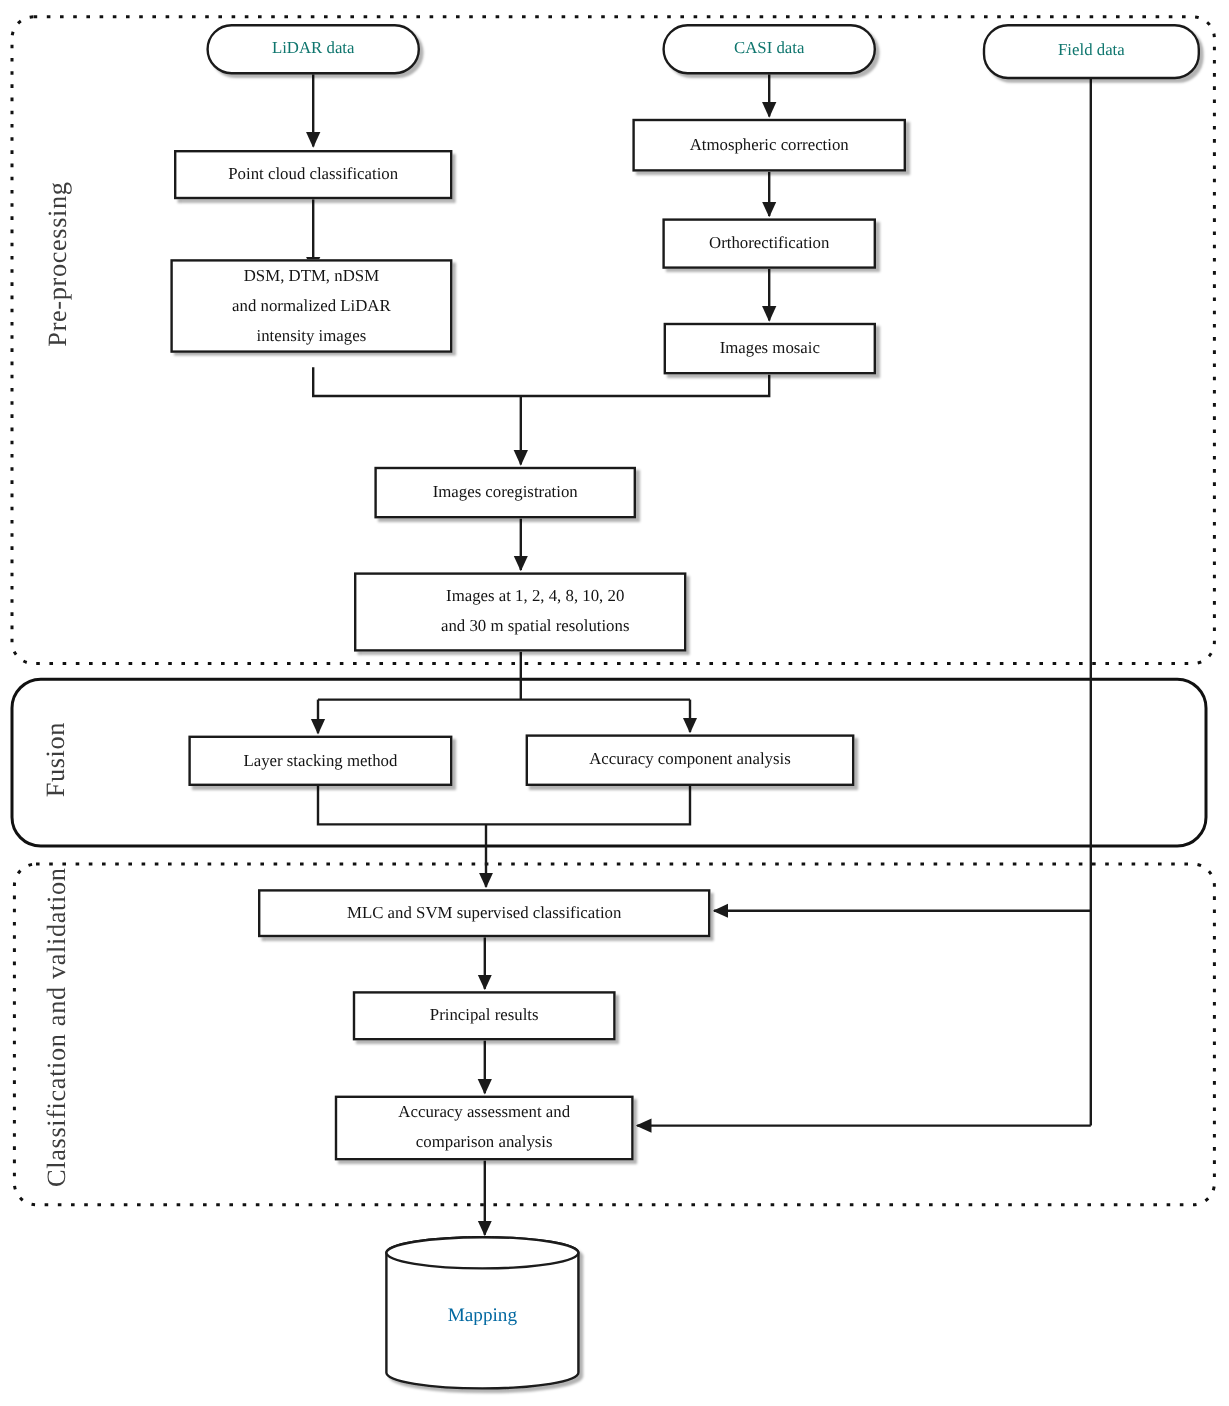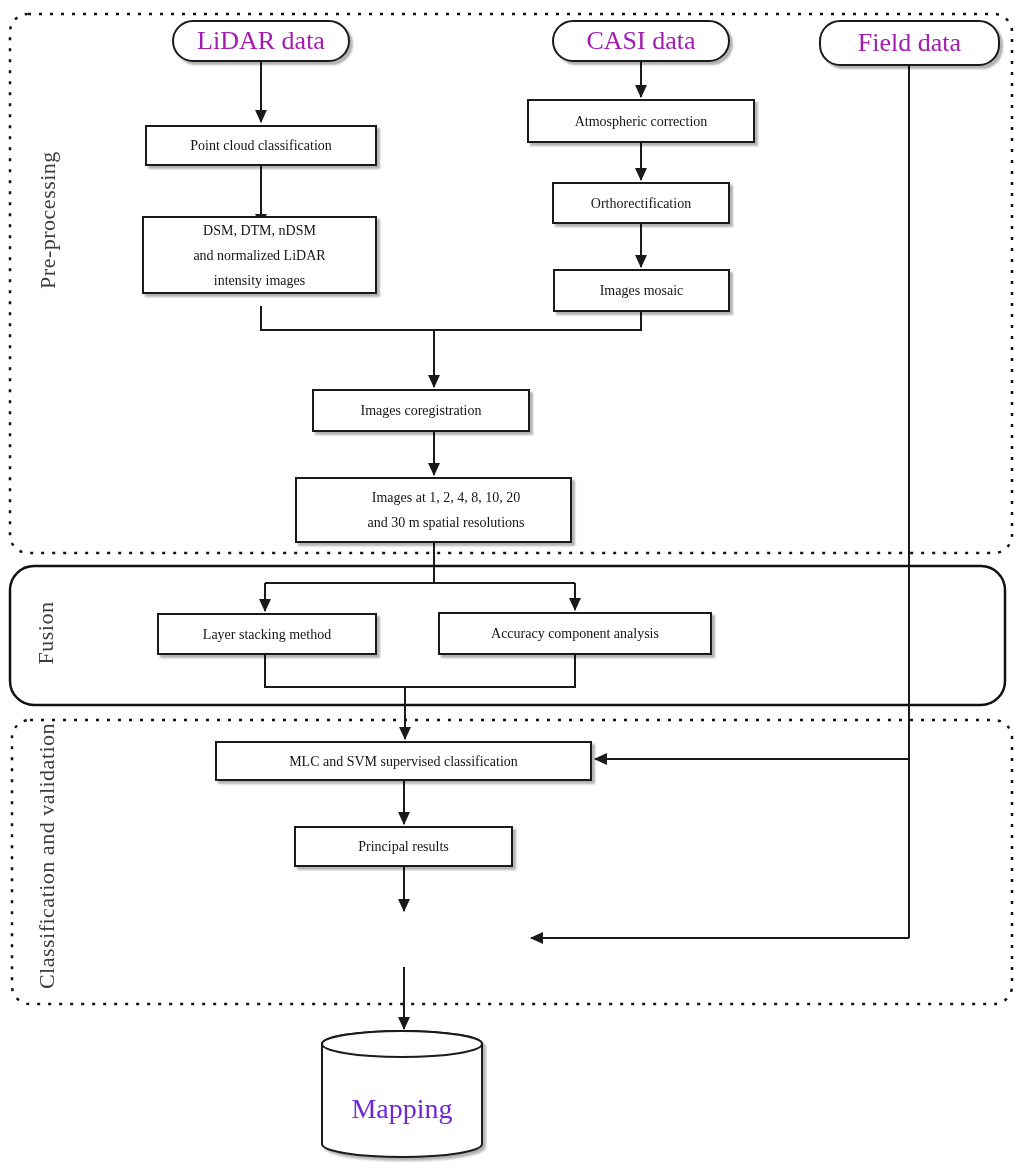--- a/index.html
+++ b/index.html
@@ -12,30 +12,30 @@
     position:absolute;box-sizing:border-box;background:#ffffff;
     border:2px solid #1a1a1a;display:flex;align-items:center;justify-content:center;
     text-align:center;font-size:14px;line-height:25px;color:#141414;
     box-shadow:3px 3px 2px rgba(0,0,0,0.30);
   }
   .box .lines span{display:block;}
   .pill{
     position:absolute;box-sizing:border-box;background:#ffffff;
     border:2px solid #1a1a1a;border-radius:21px;
     display:flex;align-items:center;justify-content:center;
-    font-size:26px;color:#a21caf;
+    font-size:14px;color:#0f766e;
     box-shadow:3px 3px 2px rgba(0,0,0,0.30);
   }
   .vlabel{
     position:absolute;transform:translate(-50%,-50%) rotate(-90deg);
     white-space:nowrap;font-size:22px;color:#3d3d3d;letter-spacing:0.5px;
   }
   .cyl-label{
     position:absolute;transform:translate(-50%,-50%);
-    font-size:28px;color:#6d28d9;white-space:nowrap;margin-top:12px;
+    font-size:16px;color:#0369a1;white-space:nowrap;
   }
   .sect{fill:none;stroke:#111111;stroke-width:2.5;}
   .sect.dotted{stroke-dasharray:3 8;}
   .conn{fill:none;stroke:#1a1a1a;stroke-width:2;}
 </style>
 </head>
 <body>
 
 <div class="canvas">
 
@@ -137,16 +137,22 @@
   </div>
 
   <div class="box" style="left:215px;top:741px;width:377px;height:40px;">
     <span>MLC and SVM supervised classification</span>
   </div>
 
   <div class="box" style="left:294px;top:826px;width:219px;height:41px;">
     <span>Principal results</span>
   </div>
 
+  <div class="box" style="left:279px;top:913px;width:249px;height:54px;">
+    <div class="lines">
+      <span>Accuracy assessment and</span>
+      <span>comparison analysis</span>
+    </div>
+  </div>
 
   <div class="cyl-label" style="left:402px;top:1097px;">Mapping</div>
 
 </div>
 
 </body></html>

